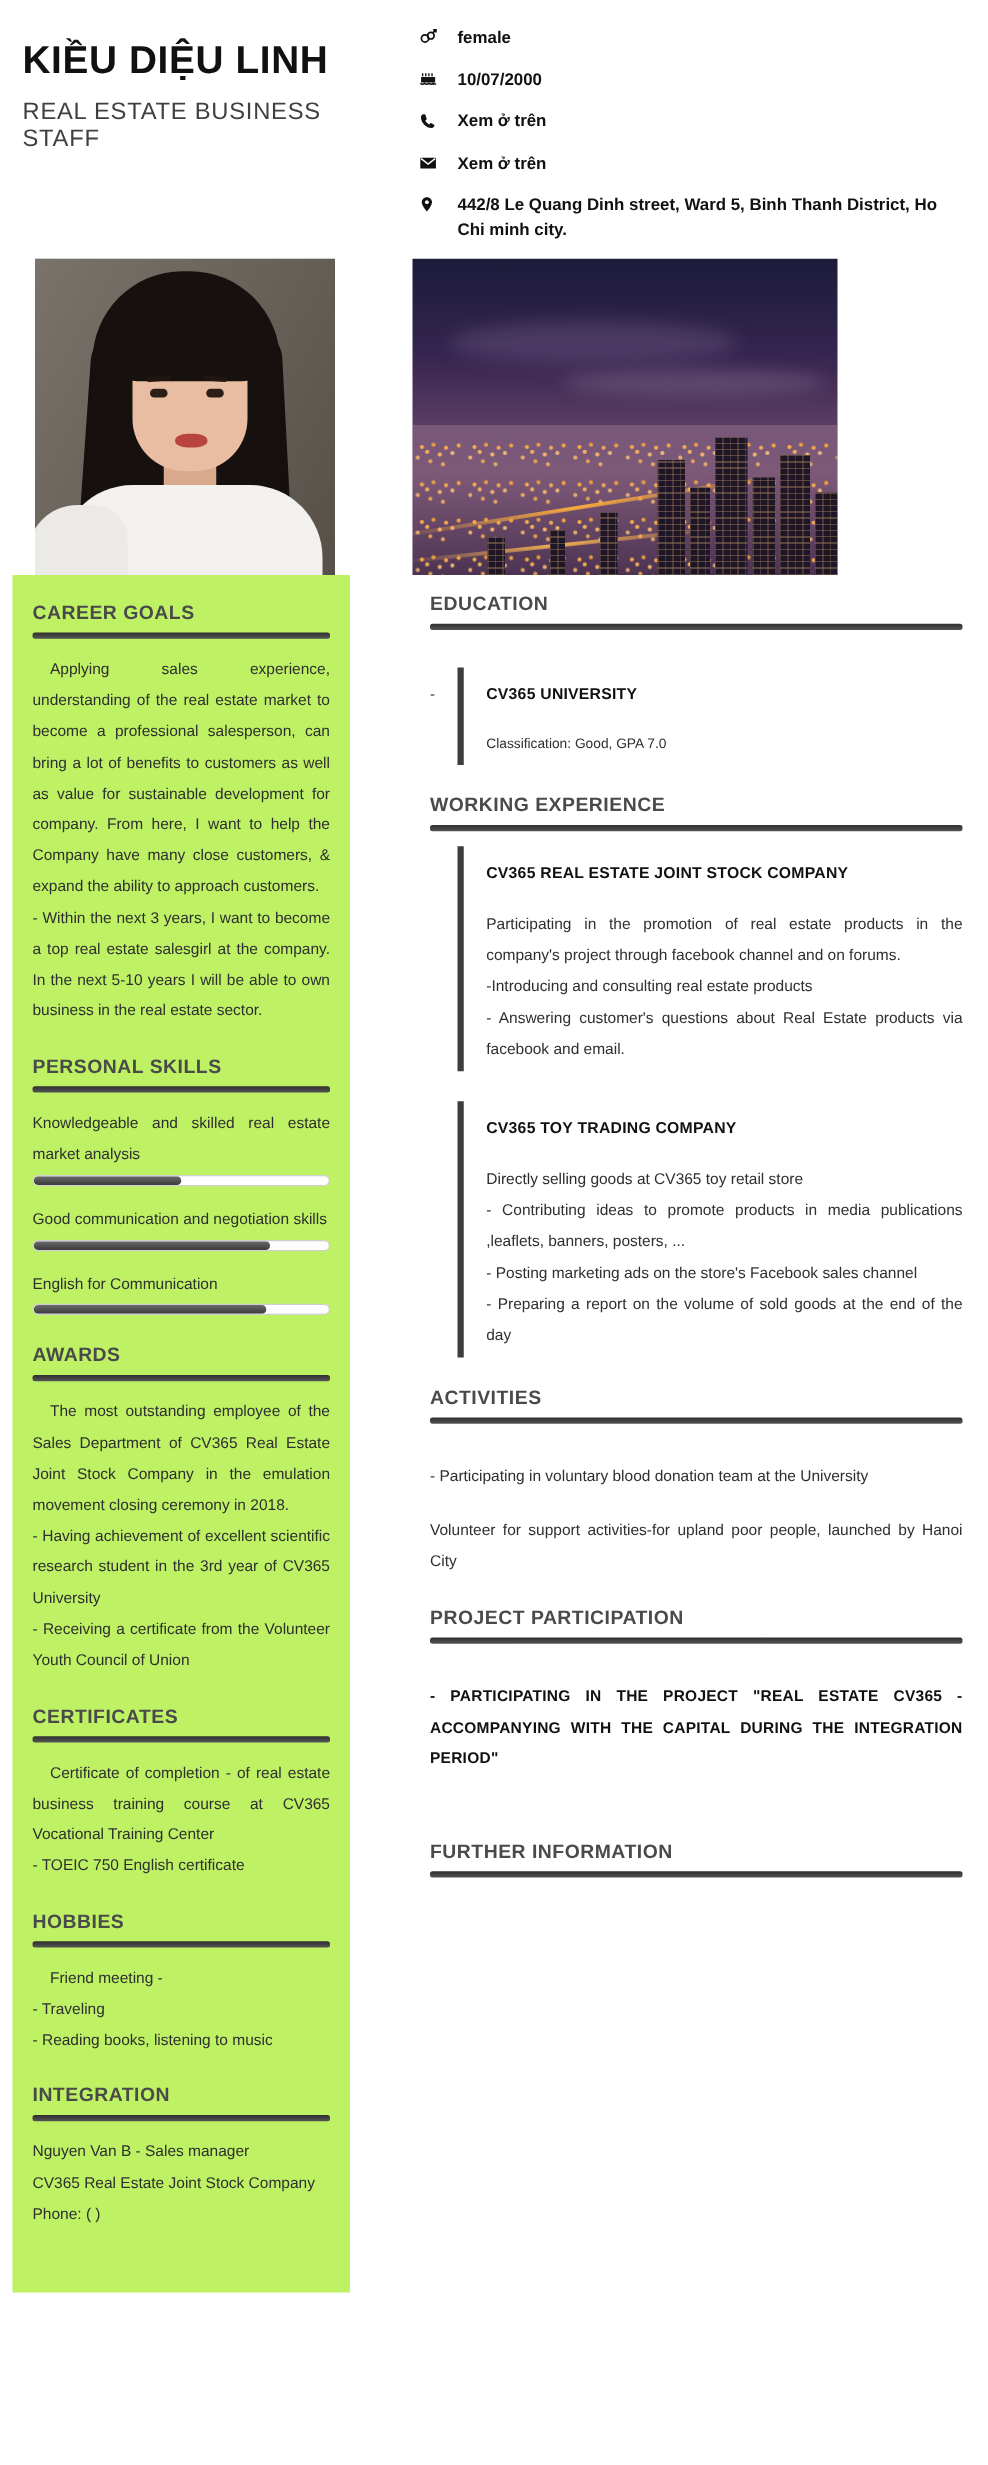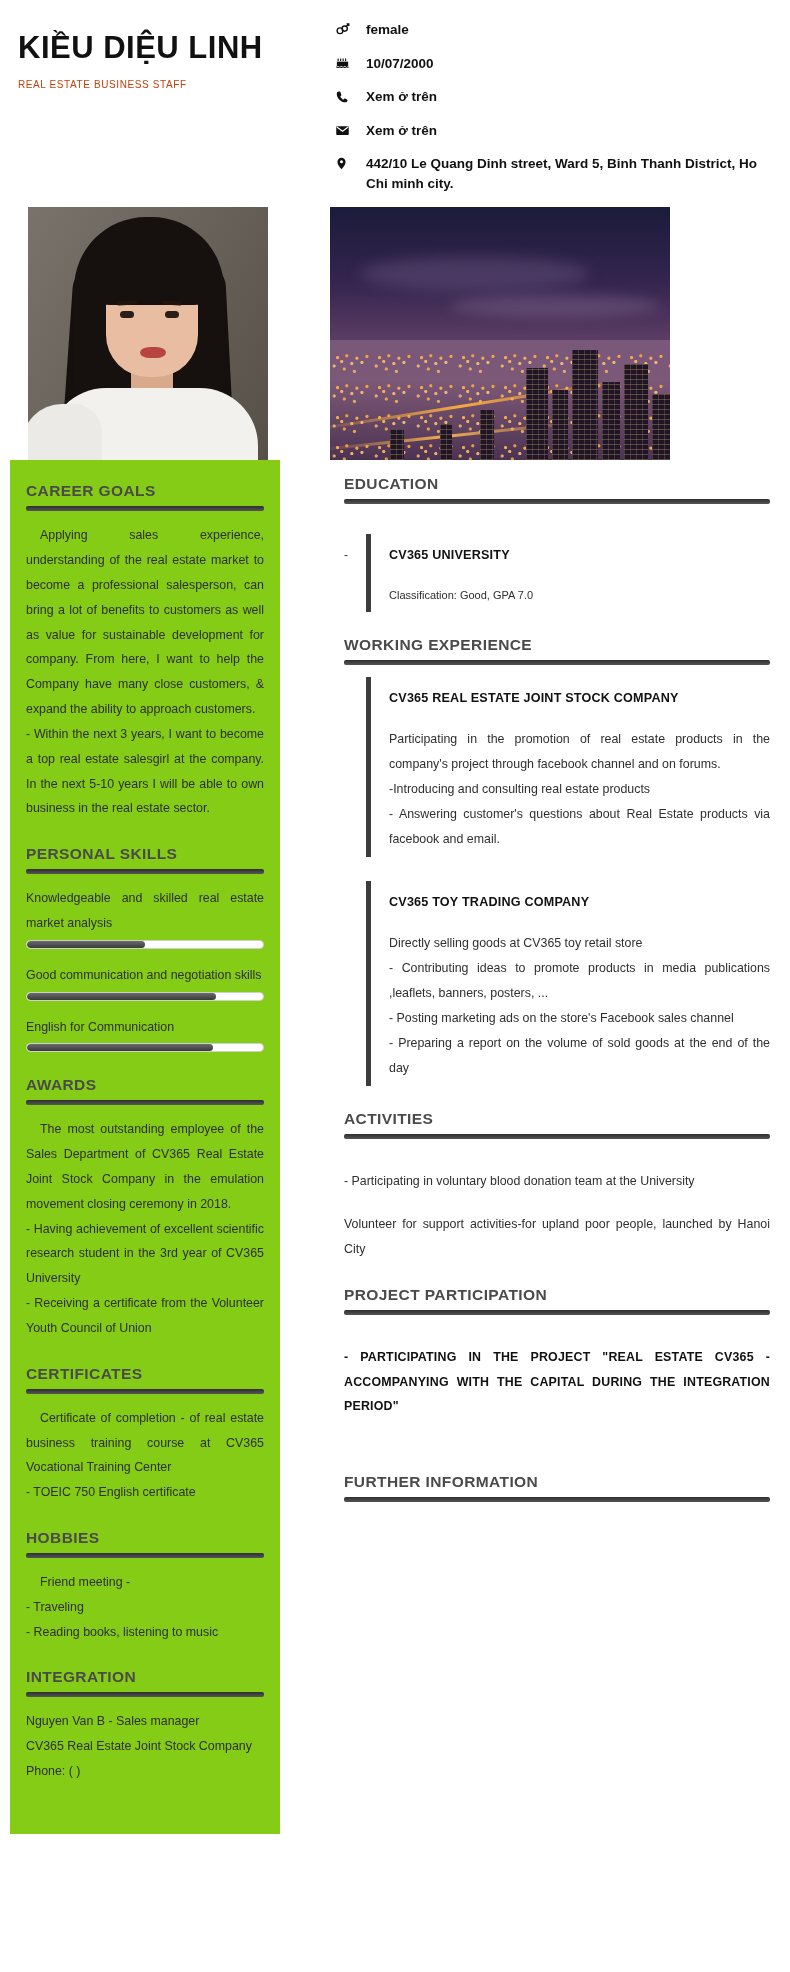--- a/index.html
+++ b/index.html
@@ -14,22 +14,22 @@
   .header { display: flex; padding: 0; }
   .header-left { width: 330px; padding: 30px 20px 0 18px; }
   .cv-name {
     font-size: 31px;
     font-weight: bold;
     letter-spacing: 0.5px;
     color: #111;
     line-height: 1.15;
   }
   .cv-role {
-    font-size: 10px;
-    color: #c2410c;
+    font-size: 19px;
+    color: #404040;
     letter-spacing: 0.6px;
     margin-top: 13px;
   }
   .header-right { width: 460px; padding: 20px 20px 0 0; }
 
   .contact-row {
     display: flex;
     align-items: flex-start;
     margin-bottom: 14px;
     font-size: 13.5px;
@@ -176,21 +176,21 @@
     background-image: repeating-linear-gradient(0deg, rgba(255,200,130,.5) 0 1px, transparent 1px 5px),
                       repeating-linear-gradient(90deg, rgba(255,200,130,.35) 0 1px, transparent 1px 6px);
     opacity:.55;
   }
 
   
   .columns { display: flex; align-items: flex-start; }
   .sidebar {
     width: 270px;
     margin-left: 10px;
-    background: #84cc16;
+    background: #bef264;
     padding: 22px 16px 26px 16px;
     min-height: 1100px;
   }
   .sidebar-spacer { width: 330px; }
   .maincol { width: 460px; padding: 15px 20px 0 14px; border-left: 0; }
 
   .sec-title {
     font-size: 15.5px;
     font-weight: bold;
     color: #4a4a4a;
@@ -320,21 +320,21 @@
       <span class="contact-text">Xem ở trên</span>
     </div>
 
     <div class="contact-row">
       <span class="contact-icon">
         <svg width="13" height="15" viewBox="0 0 24 24" fill="#111">
           <path d="M12 1.5 C7.8 1.5 4.5 4.8 4.5 9 c0 5.6 7.5 13.5 7.5 13.5 S19.5 14.6 19.5 9 c0-4.2-3.3-7.5-7.5-7.5z"></path>
           <circle cx="12" cy="8.8" r="2.8" fill="#fff"></circle>
         </svg>
       </span>
-      <span class="contact-text">442/10 Le Quang Dinh street, Ward 5, Binh Thanh District, Ho Chi minh city.</span>
+      <span class="contact-text">442/8 Le Quang Dinh street, Ward 5, Binh Thanh District, Ho Chi minh city.</span>
     </div>
 
   </div>
 </div>
 
 <div class="media-row">
   <div class="photo-wrap">
     <div class="photo">
       <div class="bg"></div>
       <div class="hair-l"></div>

